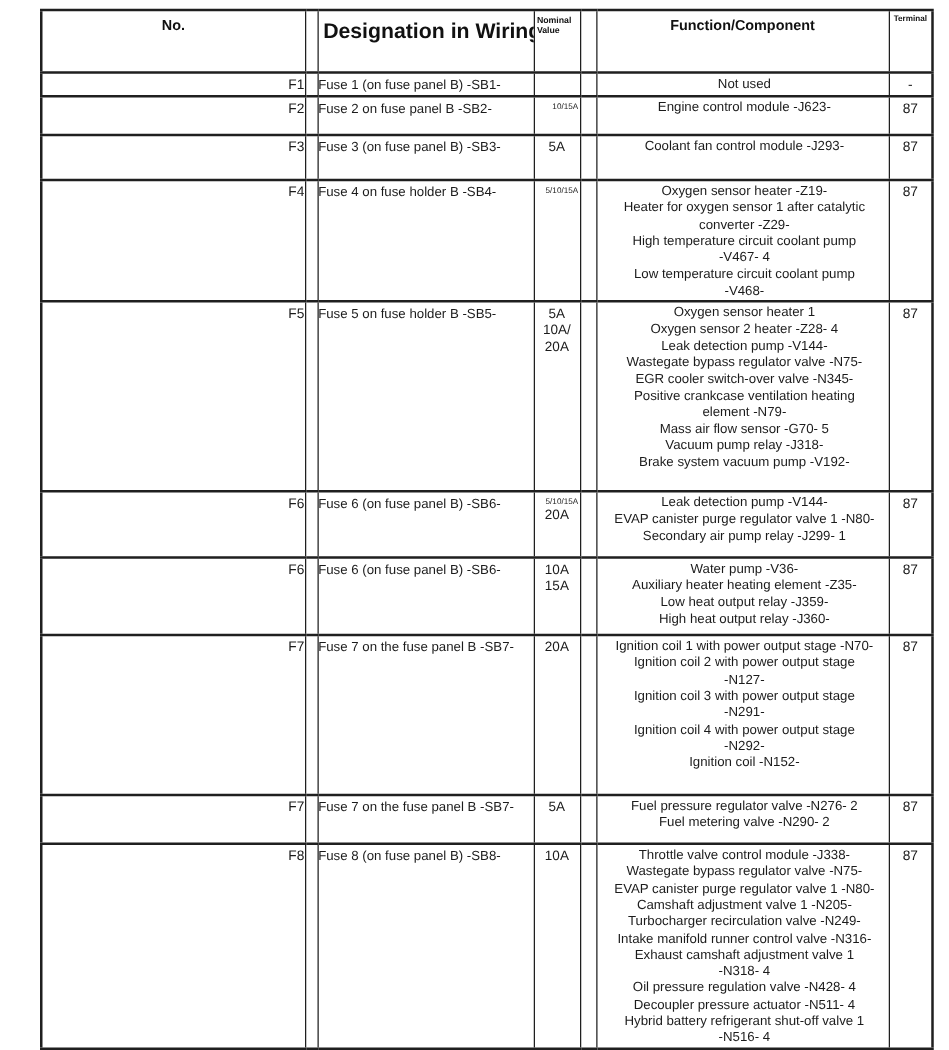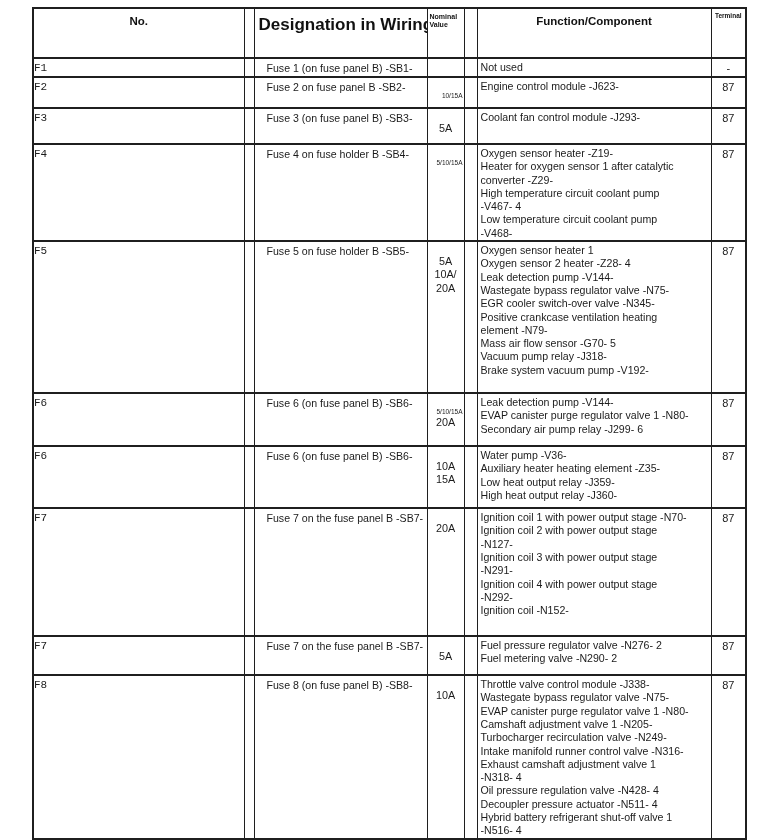--- a/index.html
+++ b/index.html
@@ -33,24 +33,24 @@
   }
   
   thead tr{height:50px;}
   th{font-weight:bold;color:#111;}
   th.h-no{font-size:11.5px;text-align:center;padding-top:6px;}
   th.h-des{font-size:17px;text-align:center;padding:6px 0 0 4px;white-space:nowrap;}
   th.h-nom{font-size:7px;line-height:7.5px;text-align:left;padding:4px 0 0 2px;}
   th.h-fn{font-size:11.5px;text-align:center;padding-top:6px;}
   th.h-term{font-size:6.5px;text-align:center;padding-top:3px;}
   
-  td.c-no{font-size:11px;text-align:left;padding-top:3px;font-family:Liberation Mono, monospace;}
-  td.c-des{font-size:10.6px;text-align:left;padding:3px 0 0 12px;white-space:nowrap;}
-  td.c-nom{font-size:10.8px;padding-top:13px;}
-  td.c-fn{padding:2px 0 0 3px;}
+  td.c-no{font-size:11px;text-align:right;padding-top:3px;}
+  td.c-des{font-size:10.6px;text-align:left;padding:3px 0 0 0;white-space:nowrap;}
+  td.c-nom{font-size:10.8px;padding-top:3px;}
+  td.c-fn{padding:2px 0 0 3px;text-align:center;}
   td.c-term{font-size:11px;text-align:center;padding-top:3px;}
   .nom-small{font-size:6.5px;line-height:8px;text-align:right;padding:1px 1px 0 0;white-space:nowrap;}
   .nom-line{line-height:13.3px;text-align:center;white-space:nowrap;}
   .fn-line{font-size:10.6px;line-height:13.3px;white-space:nowrap;}
   
   tbody tr.r0{height:19px;}
   tbody tr.r1{height:31px;}
   tbody tr.r2{height:36px;}
   tbody tr.r3{height:79px;}
   tbody tr.r4{height:152px;}
@@ -173,21 +173,21 @@
         <td class="c-gap"></td>
         <td class="c-des">Fuse 6 (on fuse panel B) -SB6-</td>
         <td class="c-nom">
           <div class="nom-small">5/10/15A</div>
           <div class="nom-line">20A</div>
         </td>
         <td class="c-gap"></td>
         <td class="c-fn">
           <div class="fn-line">Leak detection pump -V144-</div>
           <div class="fn-line">EVAP canister purge regulator valve 1 -N80-</div>
-          <div class="fn-line">Secondary air pump relay -J299- 6</div>
+          <div class="fn-line">Secondary air pump relay -J299- 1</div>
         </td>
         <td class="c-term">87</td>
       </tr>
       <tr class="r6">
         <td class="c-no">F6</td>
         <td class="c-gap"></td>
         <td class="c-des">Fuse 6 (on fuse panel B) -SB6-</td>
         <td class="c-nom">
           <div class="nom-line">10A</div>
           <div class="nom-line">15A</div>

